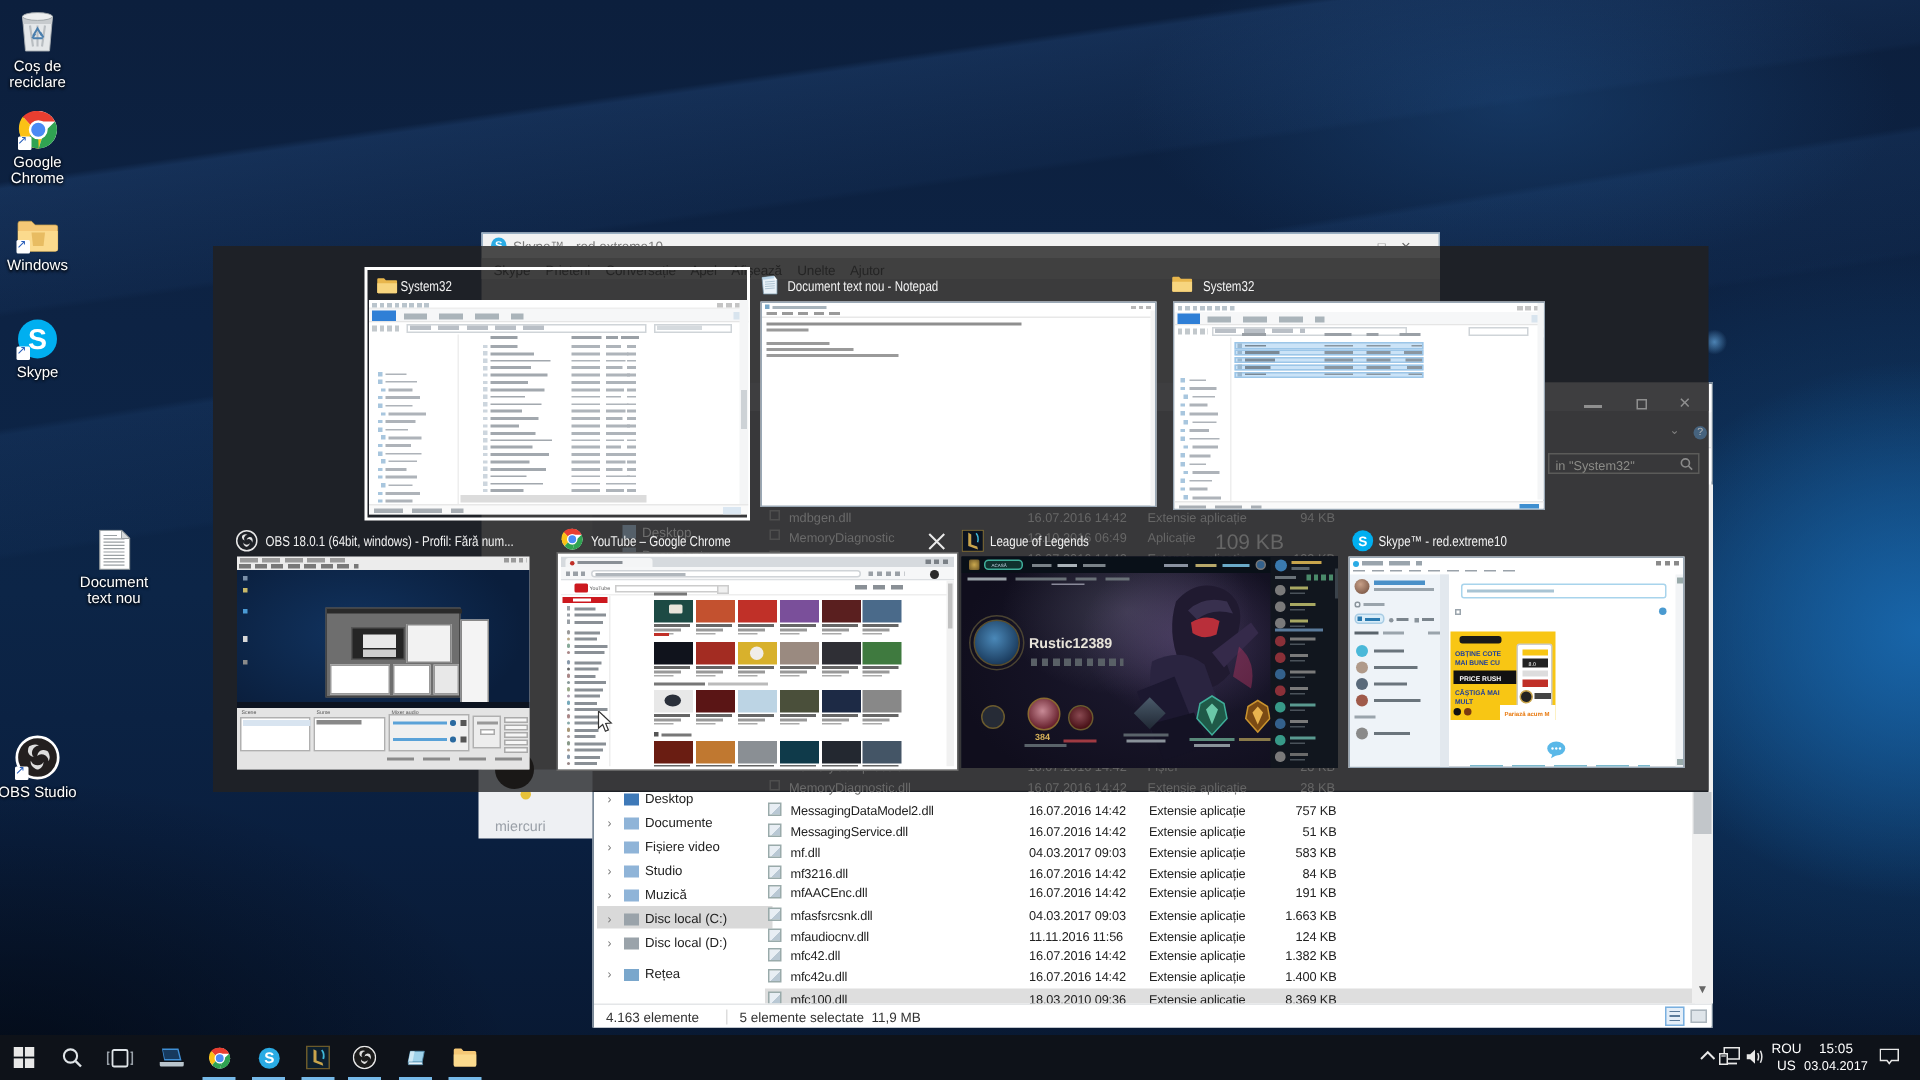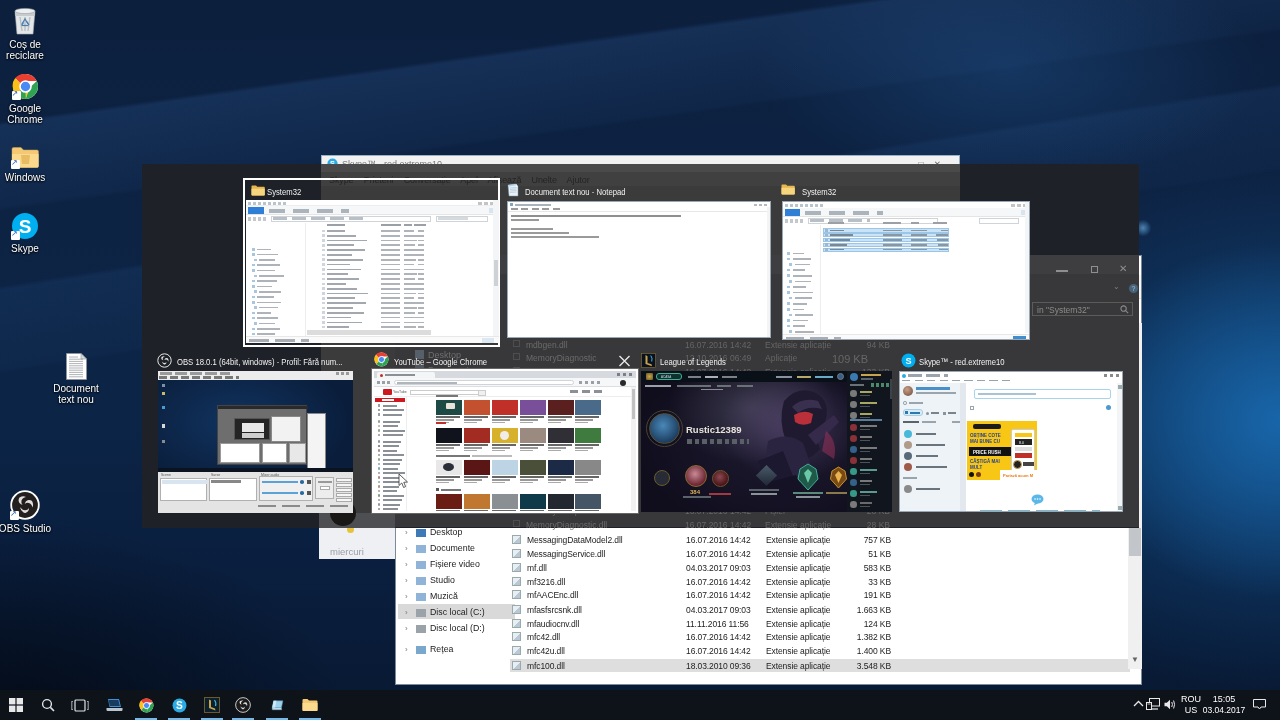--- a/index.html
+++ b/index.html
@@ -216,21 +216,21 @@
       <span class="abs" style="left:294px; top:211.5px; width:80px; text-align:right;">51 KB</span>
       <span class="abs" style="left:-5px; top:225.7px; width:9px; height:9px; background:linear-gradient(135deg,#e8eef4 55%,#b9c8d4 55%); border:0.5px solid #9aa;"></span>
       <span class="abs" style="left:10px; top:225.7px;">mf.dll</span>
       <span class="abs" style="left:169px; top:225.7px;">04.03.2017 09:03</span>
       <span class="abs" style="left:249px; top:225.7px;">Extensie aplicație</span>
       <span class="abs" style="left:294px; top:225.7px; width:80px; text-align:right;">583 KB</span>
       <span class="abs" style="left:-5px; top:239.6px; width:9px; height:9px; background:linear-gradient(135deg,#e8eef4 55%,#b9c8d4 55%); border:0.5px solid #9aa;"></span>
       <span class="abs" style="left:10px; top:239.6px;">mf3216.dll</span>
       <span class="abs" style="left:169px; top:239.6px;">16.07.2016 14:42</span>
       <span class="abs" style="left:249px; top:239.6px;">Extensie aplicație</span>
-      <span class="abs" style="left:294px; top:239.6px; width:80px; text-align:right;">33 KB</span>
+      <span class="abs" style="left:294px; top:239.6px; width:80px; text-align:right;">84 KB</span>
       <span class="abs" style="left:-5px; top:253.4px; width:9px; height:9px; background:linear-gradient(135deg,#e8eef4 55%,#b9c8d4 55%); border:0.5px solid #9aa;"></span>
       <span class="abs" style="left:10px; top:253.4px;">mfAACEnc.dll</span>
       <span class="abs" style="left:169px; top:253.4px;">16.07.2016 14:42</span>
       <span class="abs" style="left:249px; top:253.4px;">Extensie aplicație</span>
       <span class="abs" style="left:294px; top:253.4px; width:80px; text-align:right;">191 KB</span>
       <span class="abs" style="left:-5px; top:267.7px; width:9px; height:9px; background:linear-gradient(135deg,#e8eef4 55%,#b9c8d4 55%); border:0.5px solid #9aa;"></span>
       <span class="abs" style="left:10px; top:267.7px;">mfasfsrcsnk.dll</span>
       <span class="abs" style="left:169px; top:267.7px;">04.03.2017 09:03</span>
       <span class="abs" style="left:249px; top:267.7px;">Extensie aplicație</span>
       <span class="abs" style="left:294px; top:267.7px; width:80px; text-align:right;">1.663 KB</span>
@@ -247,29 +247,37 @@
       <span class="abs" style="left:-5px; top:309.2px; width:9px; height:9px; background:linear-gradient(135deg,#e8eef4 55%,#b9c8d4 55%); border:0.5px solid #9aa;"></span>
       <span class="abs" style="left:10px; top:309.2px;">mfc42u.dll</span>
       <span class="abs" style="left:169px; top:309.2px;">16.07.2016 14:42</span>
       <span class="abs" style="left:249px; top:309.2px;">Extensie aplicație</span>
       <span class="abs" style="left:294px; top:309.2px; width:80px; text-align:right;">1.400 KB</span>
       <div class="abs" style="left:-7px; top:321.9px; width:620px; height:13.5px; background:#dedede;"></div>
       <span class="abs" style="left:-5px; top:323.9px; width:9px; height:9px; background:linear-gradient(135deg,#e8eef4 55%,#b9c8d4 55%); border:0.5px solid #9aa;"></span>
       <span class="abs" style="left:10px; top:323.9px;">mfc100.dll</span>
       <span class="abs" style="left:169px; top:323.9px;">18.03.2010 09:36</span>
       <span class="abs" style="left:249px; top:323.9px;">Extensie aplicație</span>
-      <span class="abs" style="left:294px; top:323.9px; width:80px; text-align:right;">3.548 KB</span>
+      <span class="abs" style="left:294px; top:323.9px; width:80px; text-align:right;">8.369 KB</span>
     </div>
 
   <div class="abs" style="left:732px; top:67px; width:14px; height:346px; background:#f0f0f0;">
     <div class="abs" style="left:0; top:0; width:14px; height:14px; color:#666; font-size:8px; text-align:center;">▲</div>
     <div class="abs" style="left:0; bottom:0; width:14px; height:14px; color:#666; font-size:8px; text-align:center;">▼</div>
     <div class="abs" style="left:1px; top:205px; width:12px; height:28px; background:#c2c6ca;"></div>
   </div>
 
+  <div class="abs" style="left:0; top:413px; width:100%; height:16px; background:#fff; border-top:1px solid #e4e6e8; font-size:9px; color:#333;">
+    <span class="abs" style="left:8px; top:3px;">4.163 elemente</span>
+    <span class="abs" style="left:88px; top:3px; border-left:1px solid #ddd; padding-left:8px;">5 elemente selectate&nbsp;&nbsp;11,9 MB</span>
+    <div class="abs" style="left:714px; top:1px; width:13px; height:13px; border:1px solid #7ab0e0; background:#e4eef8;">
+        <div style="margin:2px; height:7px; background:repeating-linear-gradient(180deg,#5a7a9a 0 1px, transparent 1px 3px);"></div>
+      </div>
+    <div class="abs" style="left:731px; top:3px; width:11px; height:9px; background:#dfe5ea; border:1px solid #aab4bc;"></div>
+  </div>
 </div>
 
 <div class="abs" style="left:142px; top:164px; width:997px; height:364px; background:#1e2127; z-index:4;"></div>
 <div class="abs" style="left:321px; top:164px; width:639px; height:8px; background:#4a4a4a; z-index:4;"></div>
 <div class="abs" style="left:321px; top:172px; width:639px; height:355px; background:#3b3b3c; z-index:4;"></div>
 <div class="abs" style="left:395px; top:255px; width:744px; height:272px; background:#38383a; z-index:4;"></div>
 <div class="abs" style="left:395px; top:255px; width:744px; height:19px; background:#3e3e40; z-index:4;"></div>
 <div class="abs" style="left:319px; top:513px; width:76px; height:15px; background:#4d4f52; z-index:4;"></div>
 <div class="abs" style="left:330px; top:500px; width:26px; height:26px; border-radius:50%; background:#1a1817; z-index:4;"></div>
 
@@ -293,21 +301,21 @@
   <div id="ghostrows">
       <span class="abs" style="left:513px; top:339.5px; width:7px; height:7px; border:0.5px solid #4e4e4e;"></span>
       <span class="abs" style="left:526px; top:339.5px; font-size:8.5px; color:#6b6b6b;">mdbgen.dll</span>
       <span class="abs" style="left:685px; top:339.5px; font-size:8.5px; color:#666;">16.07.2016 14:42</span>
       <span class="abs" style="left:765px; top:339.5px; font-size:8.5px; color:#666;">Extensie aplicație</span>
       <span class="abs" style="left:810px; top:339.5px; width:80px; text-align:right; font-size:8.5px; color:#666;">94 KB</span>
       <span class="abs" style="left:513px; top:353.36px; width:7px; height:7px; border:0.5px solid #4e4e4e;"></span>
       <span class="abs" style="left:526px; top:353.36px; font-size:8.5px; color:#6b6b6b;">MemoryDiagnostic</span>
       <span class="abs" style="left:685px; top:353.36px; font-size:8.5px; color:#666;">12.10.2016 06:49</span>
       <span class="abs" style="left:765px; top:353.36px; font-size:8.5px; color:#666;">Aplicație</span>
-      <span class="abs" style="left:810px; top:353.36px; width:80px; text-align:center; font-size:11px; color:#666;">109 KB</span>
+      <span class="abs" style="left:810px; top:353.36px; width:80px; text-align:left; font-size:14px; color:#666;">109 KB</span>
       <span class="abs" style="left:513px; top:367.22px; width:7px; height:7px; border:0.5px solid #4e4e4e;"></span>
       <span class="abs" style="left:526px; top:367.22px; font-size:8.5px; color:#6b6b6b;">MdmCommon.dll</span>
       <span class="abs" style="left:685px; top:367.22px; font-size:8.5px; color:#666;">16.07.2016 14:42</span>
       <span class="abs" style="left:765px; top:367.22px; font-size:8.5px; color:#666;">Extensie aplicație</span>
       <span class="abs" style="left:810px; top:367.22px; width:80px; text-align:right; font-size:8.5px; color:#666;">133 KB</span>
       <span class="abs" style="left:513px; top:381.08px; width:7px; height:7px; border:0.5px solid #4e4e4e;"></span>
       <span class="abs" style="left:526px; top:381.08px; font-size:8.5px; color:#6b6b6b;">MdmDiagnostics.dll</span>
       <span class="abs" style="left:685px; top:381.08px; font-size:8.5px; color:#666;">16.07.2016 14:42</span>
       <span class="abs" style="left:765px; top:381.08px; font-size:8.5px; color:#666;">Extensie aplicație</span>
       <span class="abs" style="left:810px; top:381.08px; width:80px; text-align:right; font-size:8.5px; color:#666;">71 KB</span>

